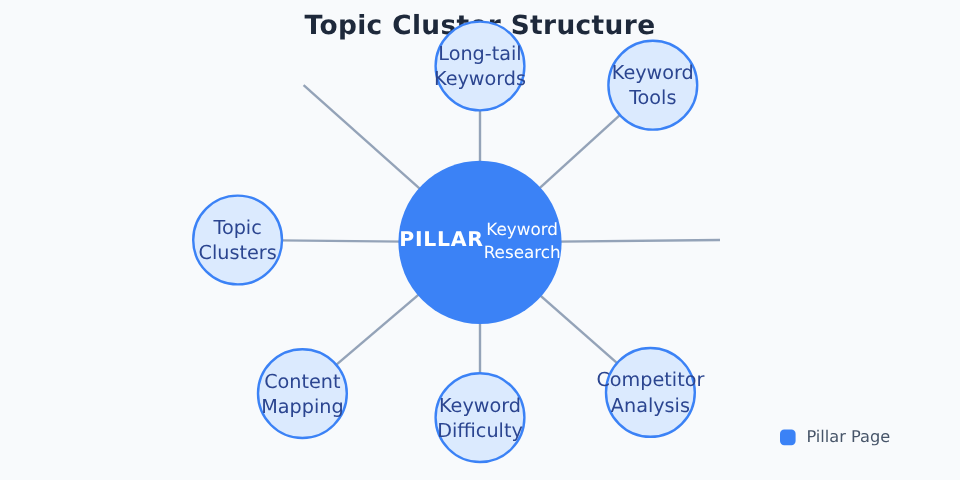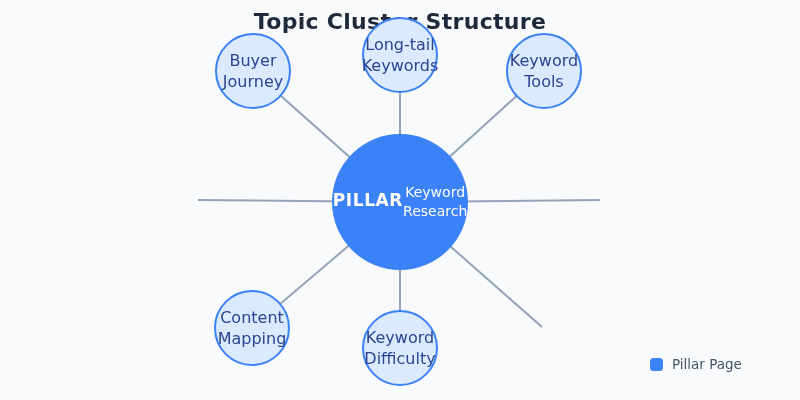--- a/index.html
+++ b/index.html
@@ -73,30 +73,32 @@
     <line x1="400" y1="202" x2="400" y2="348"></line>
     <line x1="400" y1="202" x2="542" y2="327"></line>
   </svg>
 
   <div class="pillar">
     <div class="pillar-label">PILLAR</div>
     <div class="pillar-sub">Keyword
 Research</div>
   </div>
 
-  <div class="node n-buyer"><span>Buyer
-Journey</span></div>
   <div class="node n-long-tail"><span>Long-tail
 Keywords</span></div>
   <div class="node n-tools"><span>Keyword
 Tools</span></div>
+  <div class="node n-topic"><span>Topic
+Clusters</span></div>
   <div class="node n-mapping"><span>Content
 Mapping</span></div>
   <div class="node n-difficulty"><span>Keyword
 Difficulty</span></div>
+  <div class="node n-competitor"><span>Competitor
+Analysis</span></div>
 
   <div class="legend">
     <div class="legend-row">
       <span class="sw-square"></span>
       <span>Pillar Page</span>
     </div>
   </div>
 
 </div>
 

